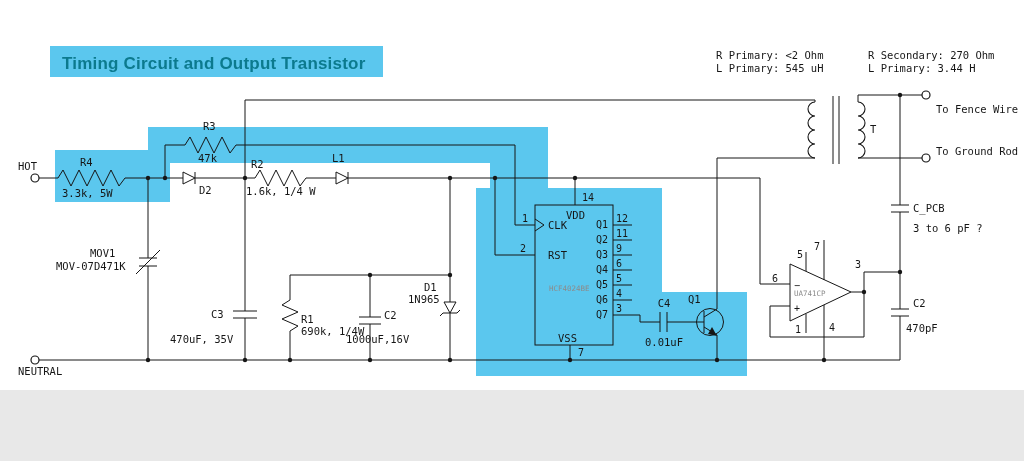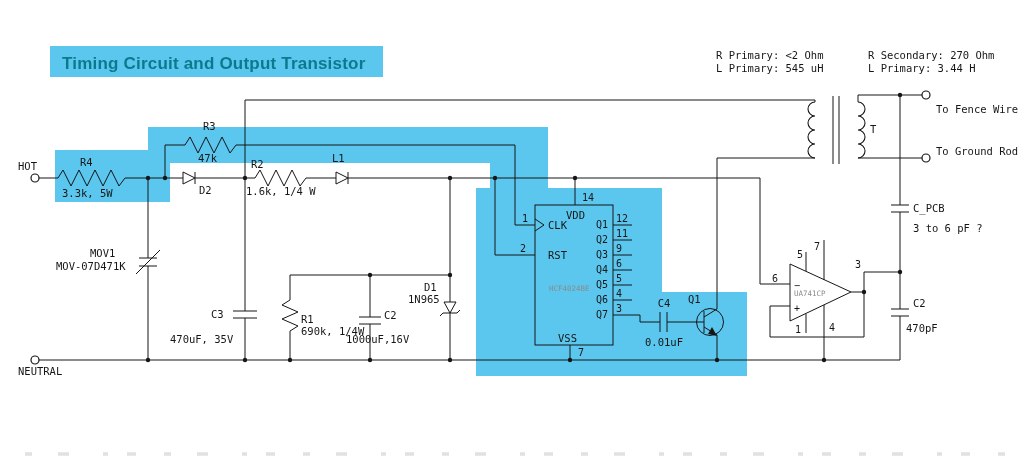--- a/index.html
+++ b/index.html
@@ -1,16 +1,16 @@
 <!DOCTYPE html>
 <html><head>
 <meta charset="utf-8">
 <style>
   html,body{margin:0;padding:0;background:#e8e8e8;}
-  .canvas{position:relative;width:1024px;height:461px;background:#ffffff;overflow:hidden;}
+  .canvas{position:relative;width:1024px;height:390px;background:#ffffff;overflow:hidden;}
   svg{position:absolute;left:0;top:0;}
   .hl{fill:#5bc7ee;}
   .wire{stroke:#161616;stroke-width:1;fill:none;}
   .wire2{stroke:#161616;stroke-width:1.1;fill:none;}
   .dot{fill:#161616;stroke:none;}
   .term{fill:#ffffff;stroke:#161616;stroke-width:1.2;}
   .fillb{fill:#161616;stroke:none;}
   text{font-family:"DejaVu Sans Mono", monospace;font-size:10.5px;fill:#161616;}
   .pin{font-size:10px;}
   .part{font-size:7.5px;fill:#8b8b8b;}

